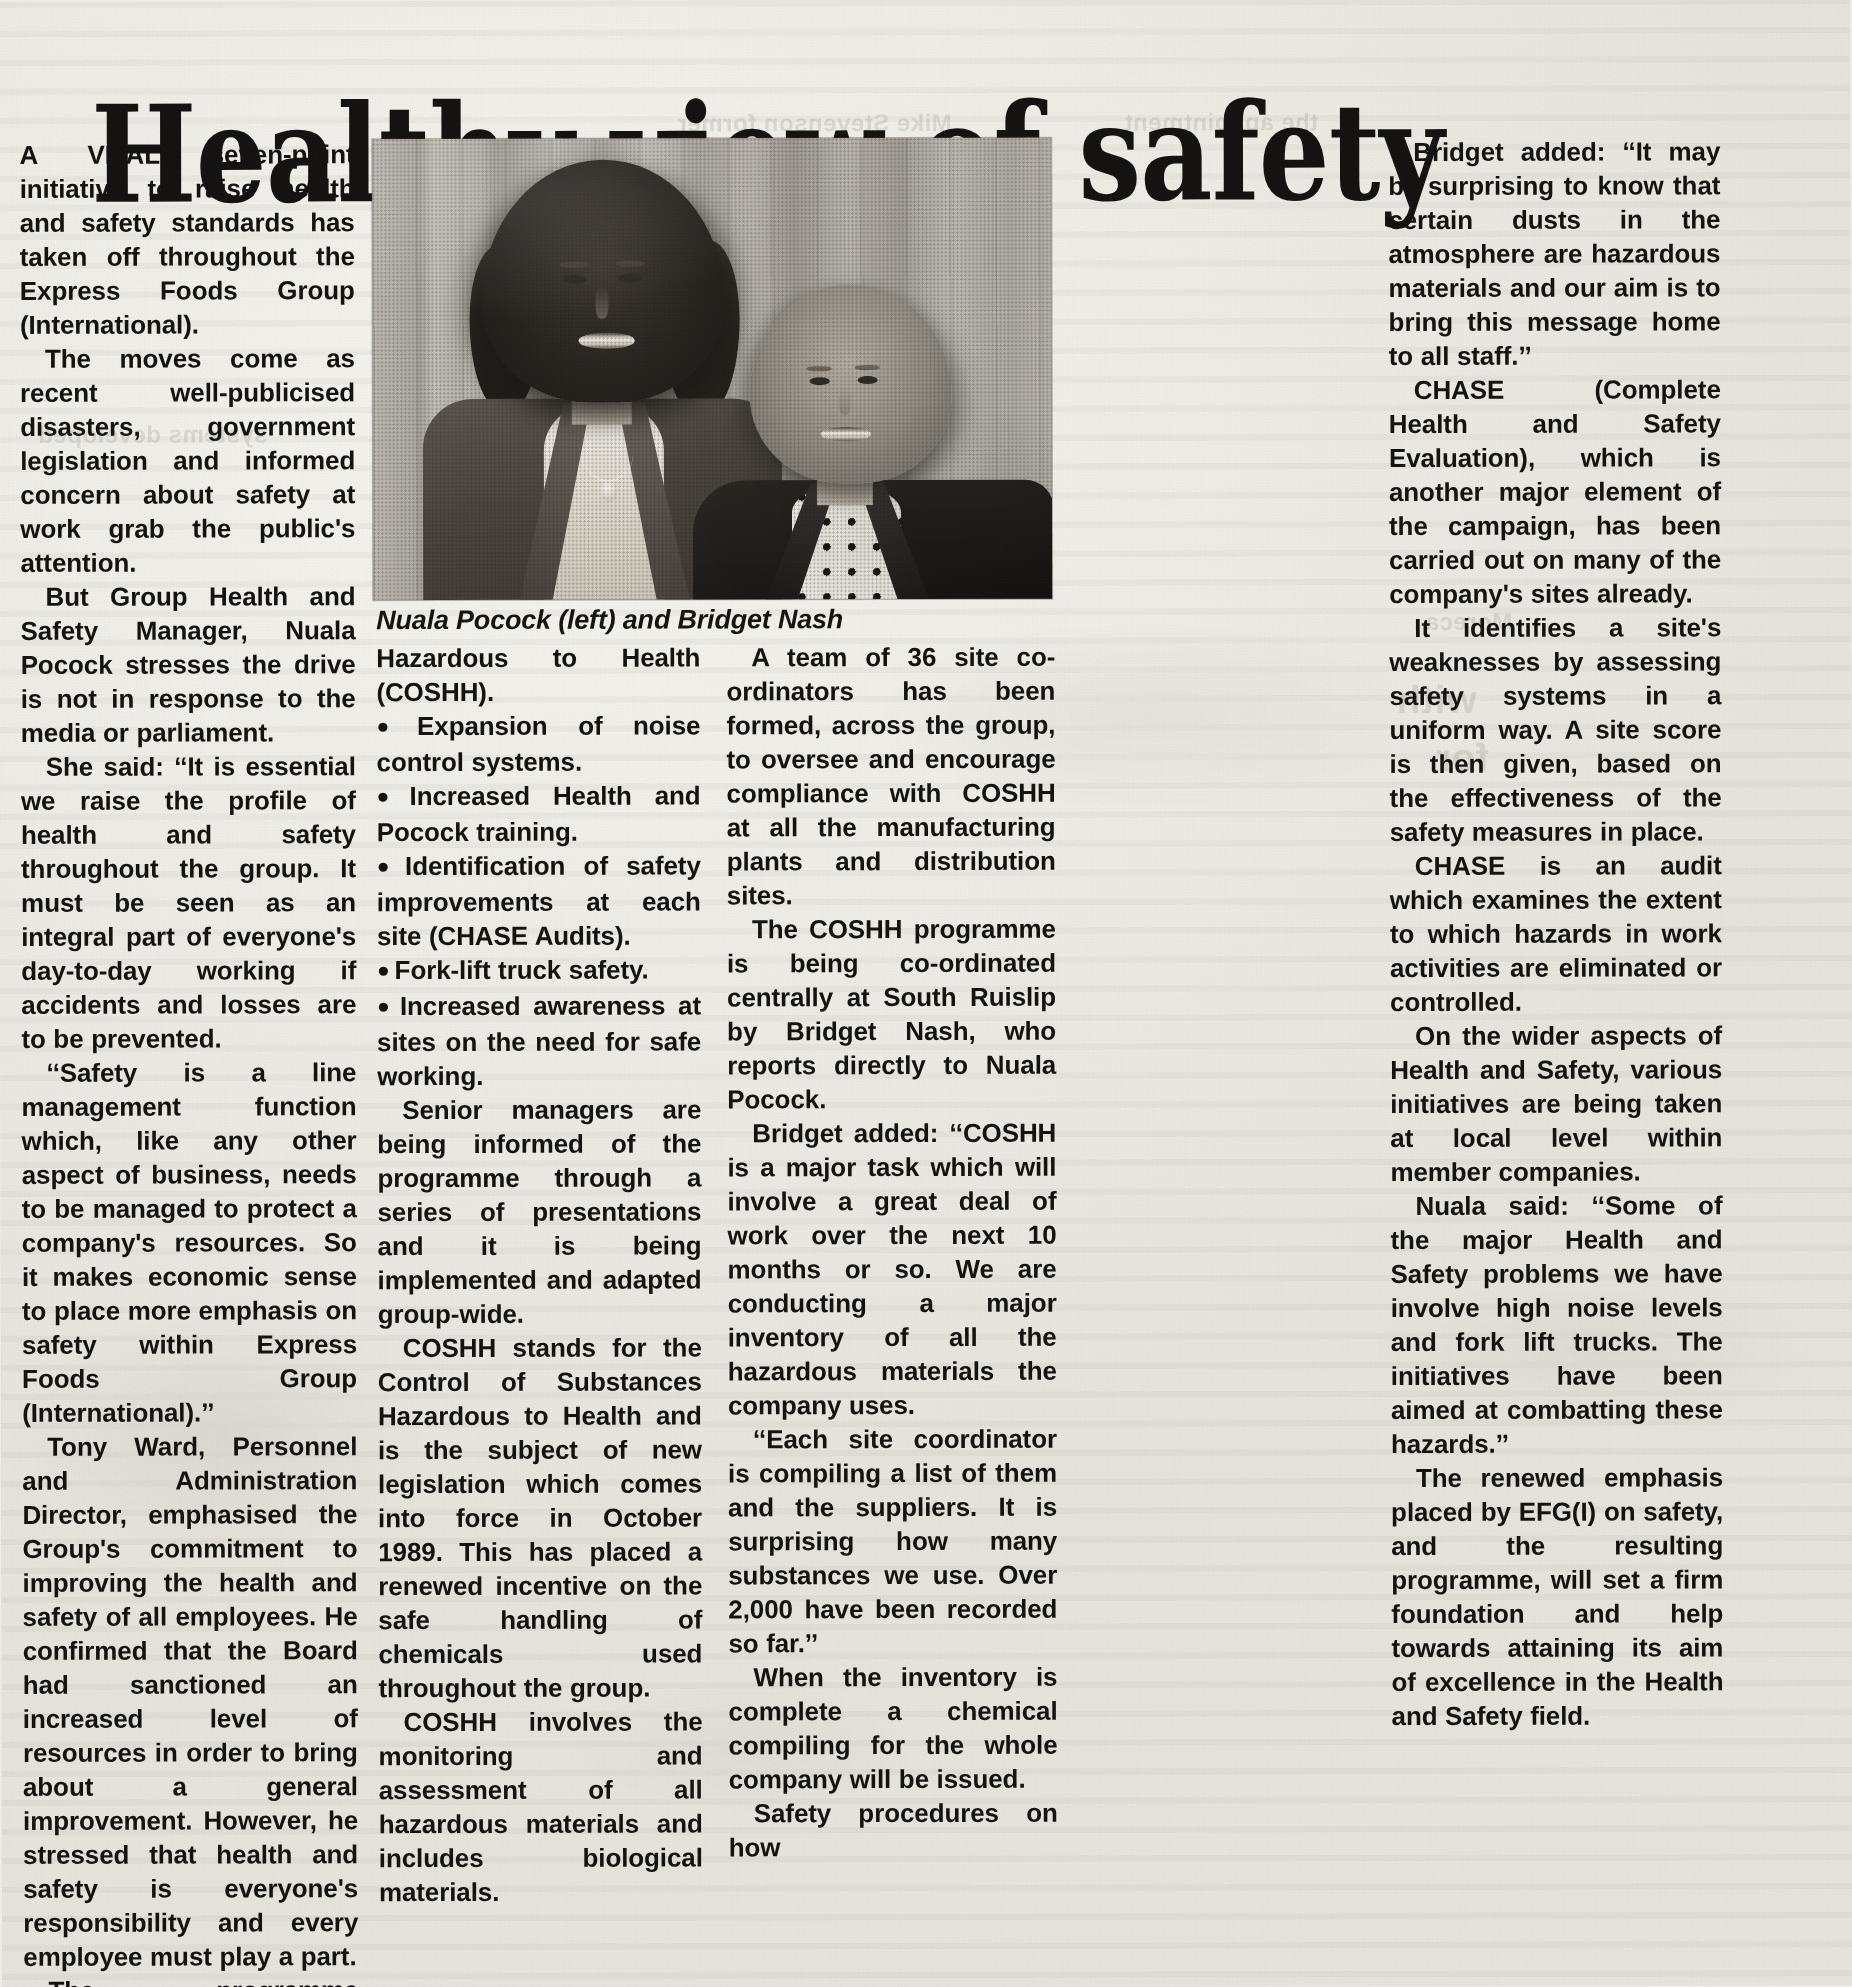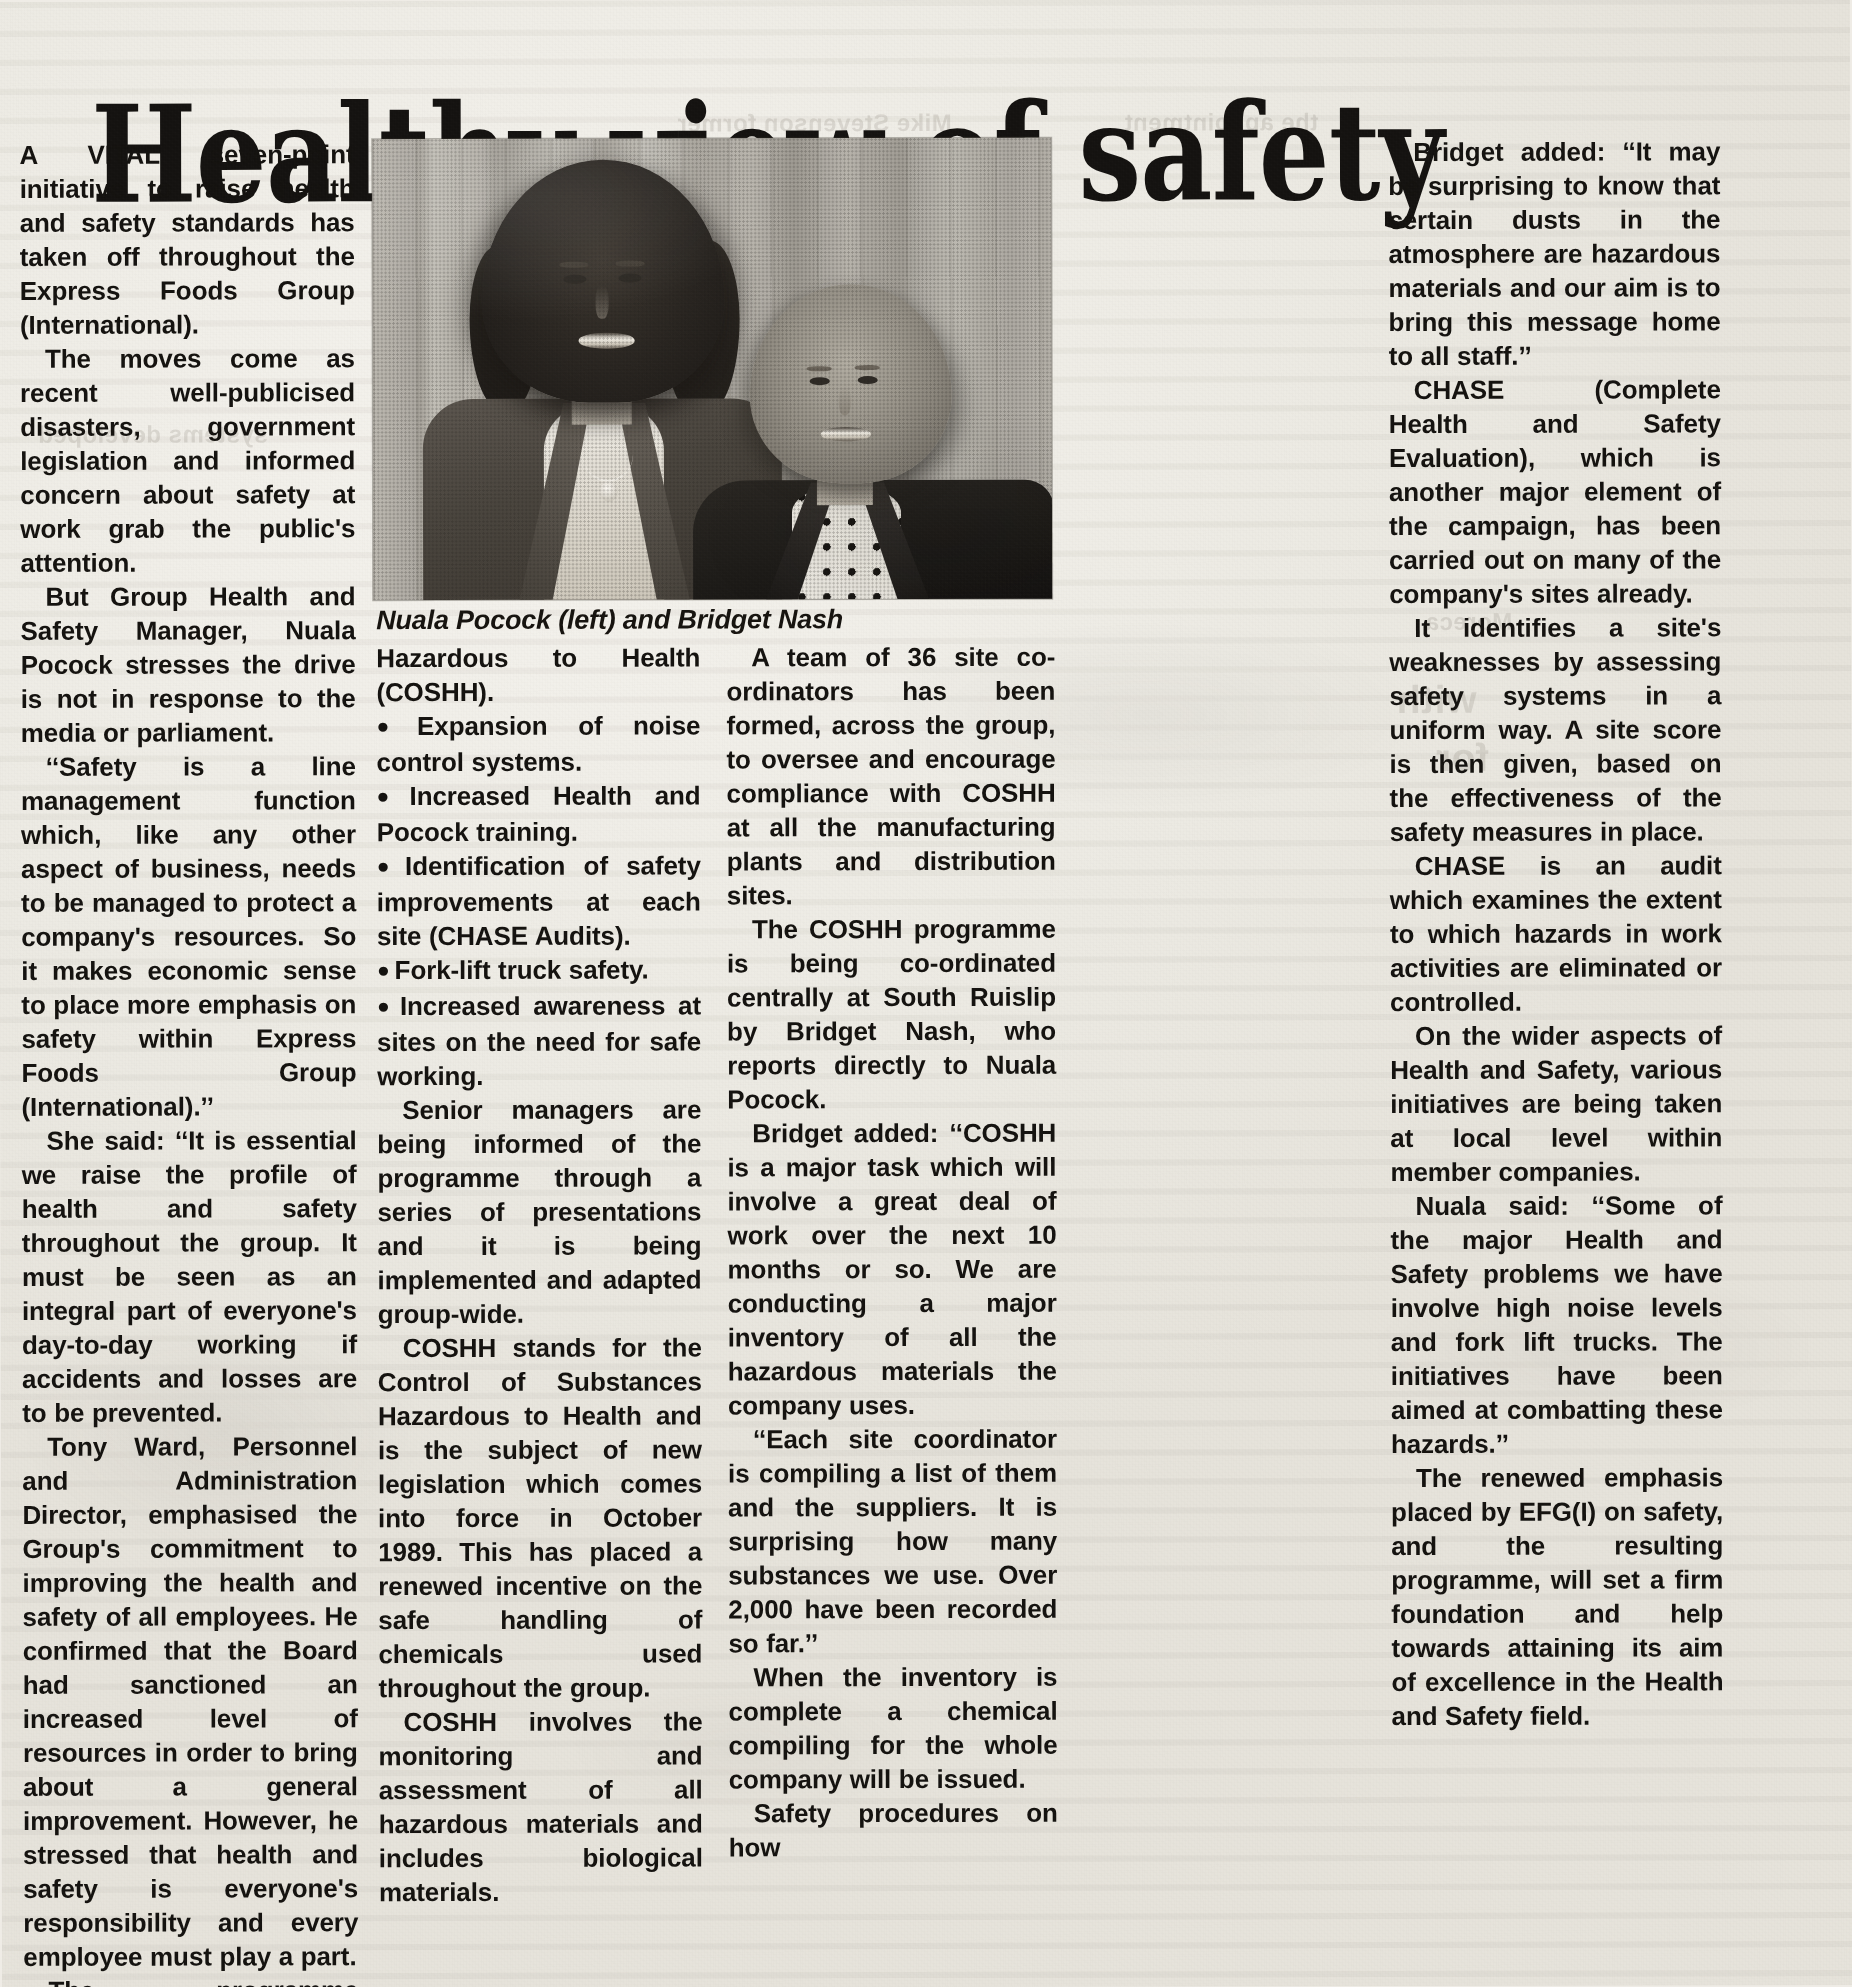--- a/index.html
+++ b/index.html
@@ -268,22 +268,22 @@
     <div class="halftone"></div>
     <div class="dirt"></div>
   </div>
 
   <div id="caption">Nuala Pocock (left) and Bridget Nash</div>
 
   <div class="col" id="col1">
       <p class="noind">A VITAL seven-point initiative to raise health and safety standards has taken off throughout the Express Foods Group (International).</p>
       <p>The moves come as recent well-publicised disasters, government legislation and informed concern about safety at work grab the public's attention.</p>
       <p>But Group Health and Safety Manager, Nuala Pocock stresses the drive is not in response to the media or parliament.</p>
+      <p>She said: ‘‘It is essential we raise the profile of health and safety throughout the group. It must be seen as an integral part of everyone's day-to-day working if accidents and losses are to be prevented.</p>
       <p>‘‘Safety is a line management function which, like any other aspect of business, needs to be managed to protect a company's resources. So it makes economic sense to place more emphasis on safety within Express Foods Group (International).’’</p>
-      <p>She said: ‘‘It is essential we raise the profile of health and safety throughout the group. It must be seen as an integral part of everyone's day-to-day working if accidents and losses are to be prevented.</p>
       <p>Tony Ward, Personnel and Administration Director, emphasised the Group's commitment to improving the health and safety of all employees. He confirmed that the Board had sanctioned an increased level of resources in order to bring about a general improvement. However, he stressed that health and safety is everyone's responsibility and every employee must play a part.</p>
       <p>The programme includes:</p>
     </div>
   <div class="col" id="col2">
       <p class="noind">Hazardous to Health (COSHH).</p>
       <p class="bull">Expansion of noise control systems.</p>
       <p class="bull">Increased Health and Pocock training.</p>
       <p class="bull">Identification of safety improvements at each site (CHASE Audits).</p>
       <p class="bull">Fork-lift truck safety.</p>
       <p class="bull">Increased awareness at sites on the need for safe working.</p>

